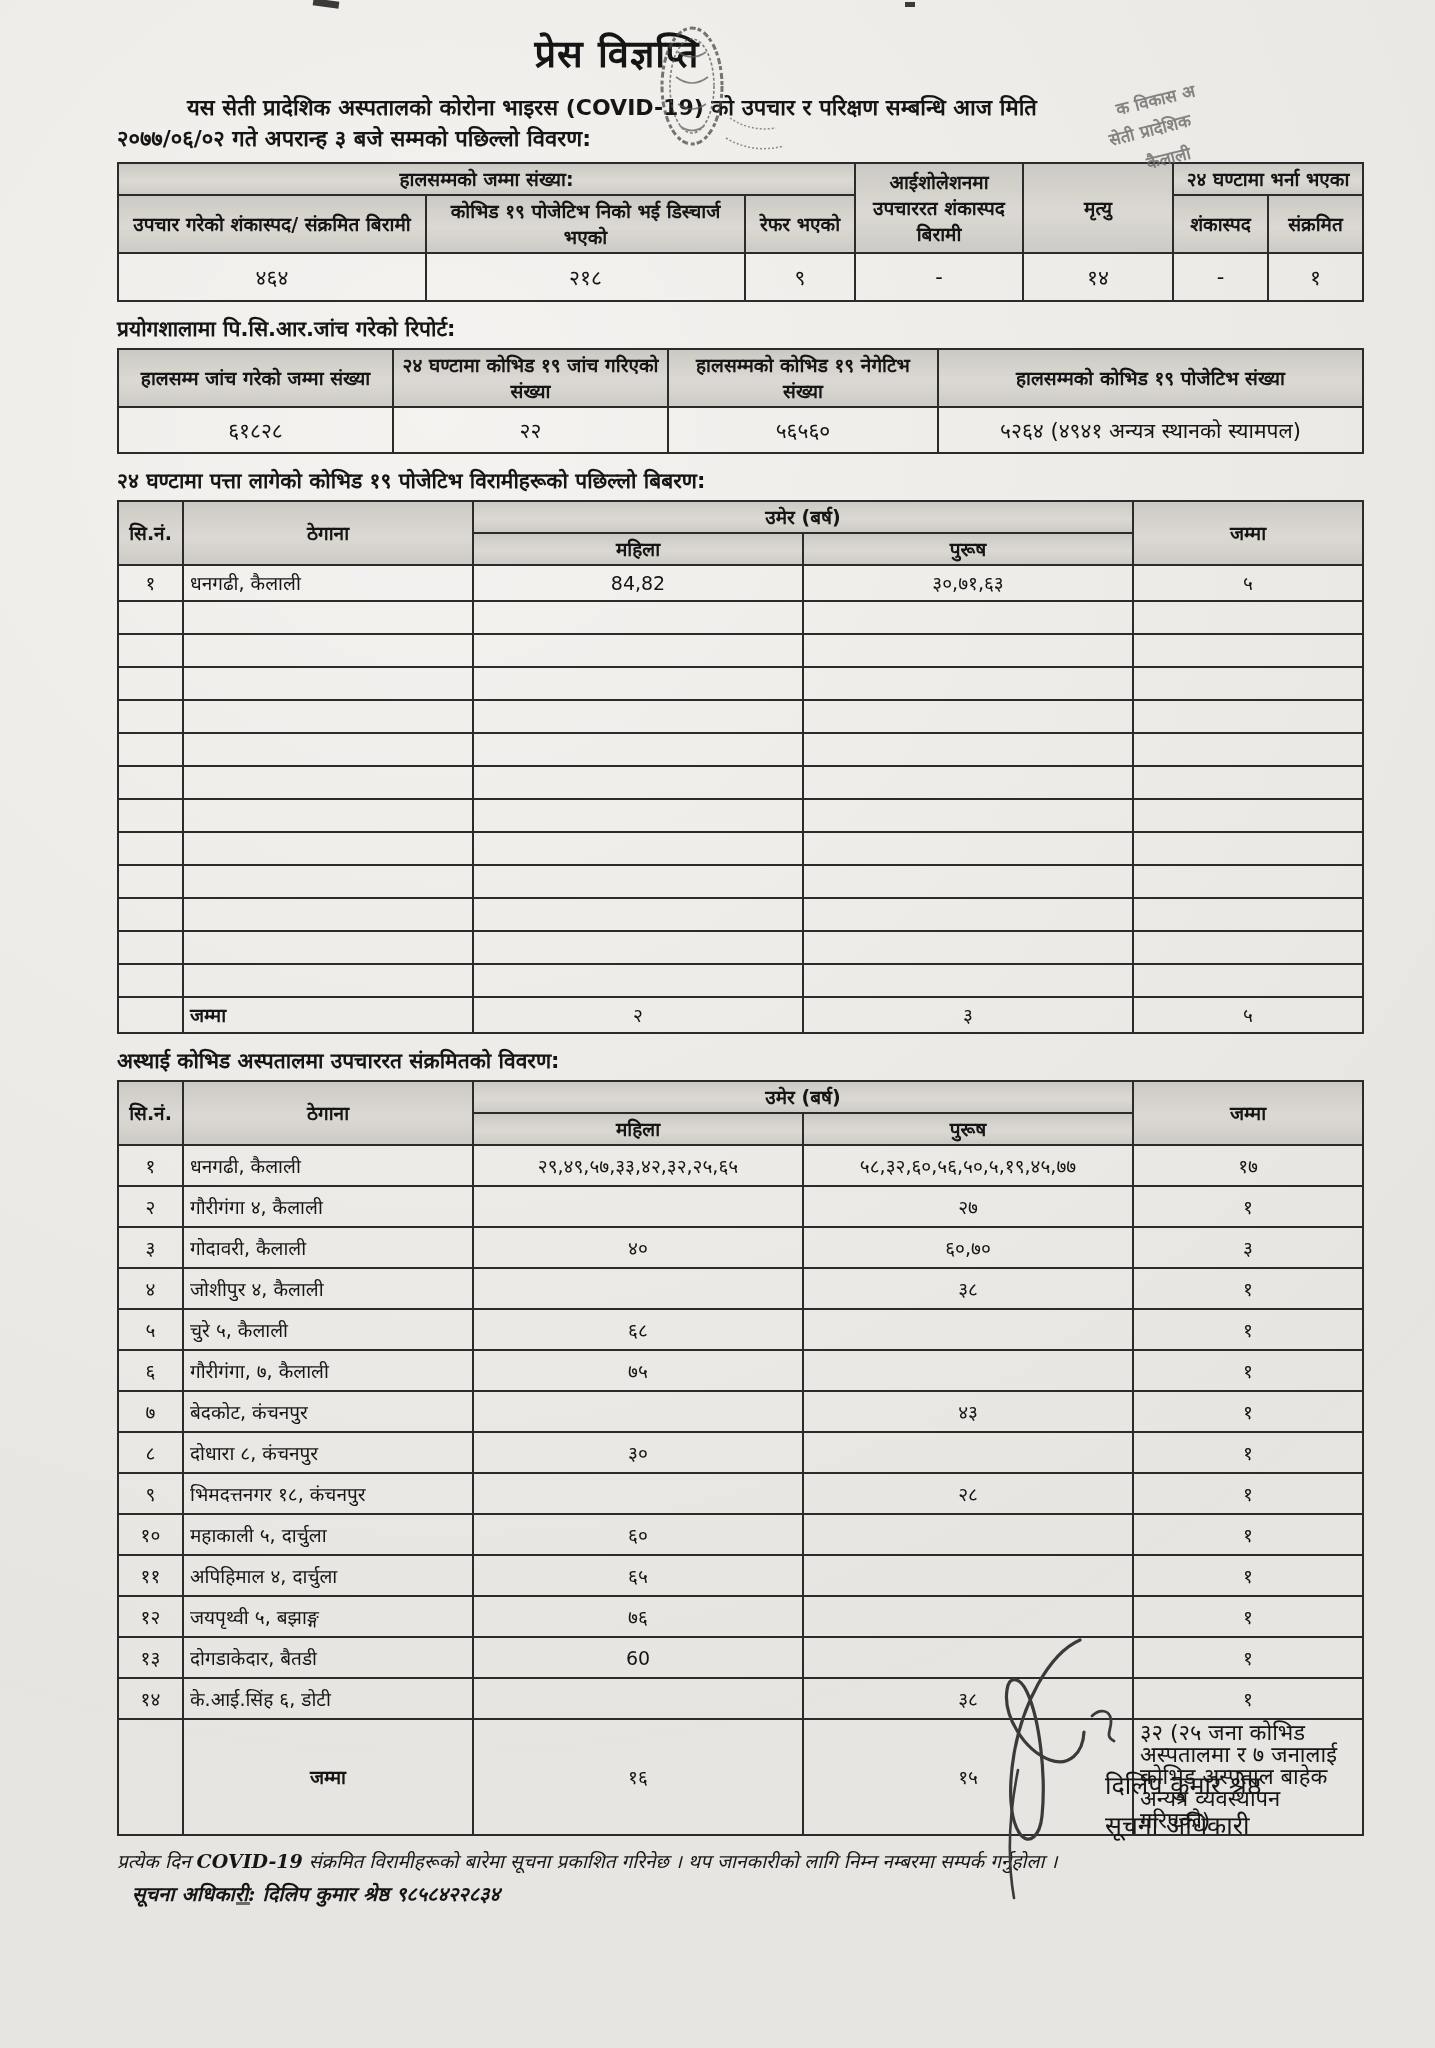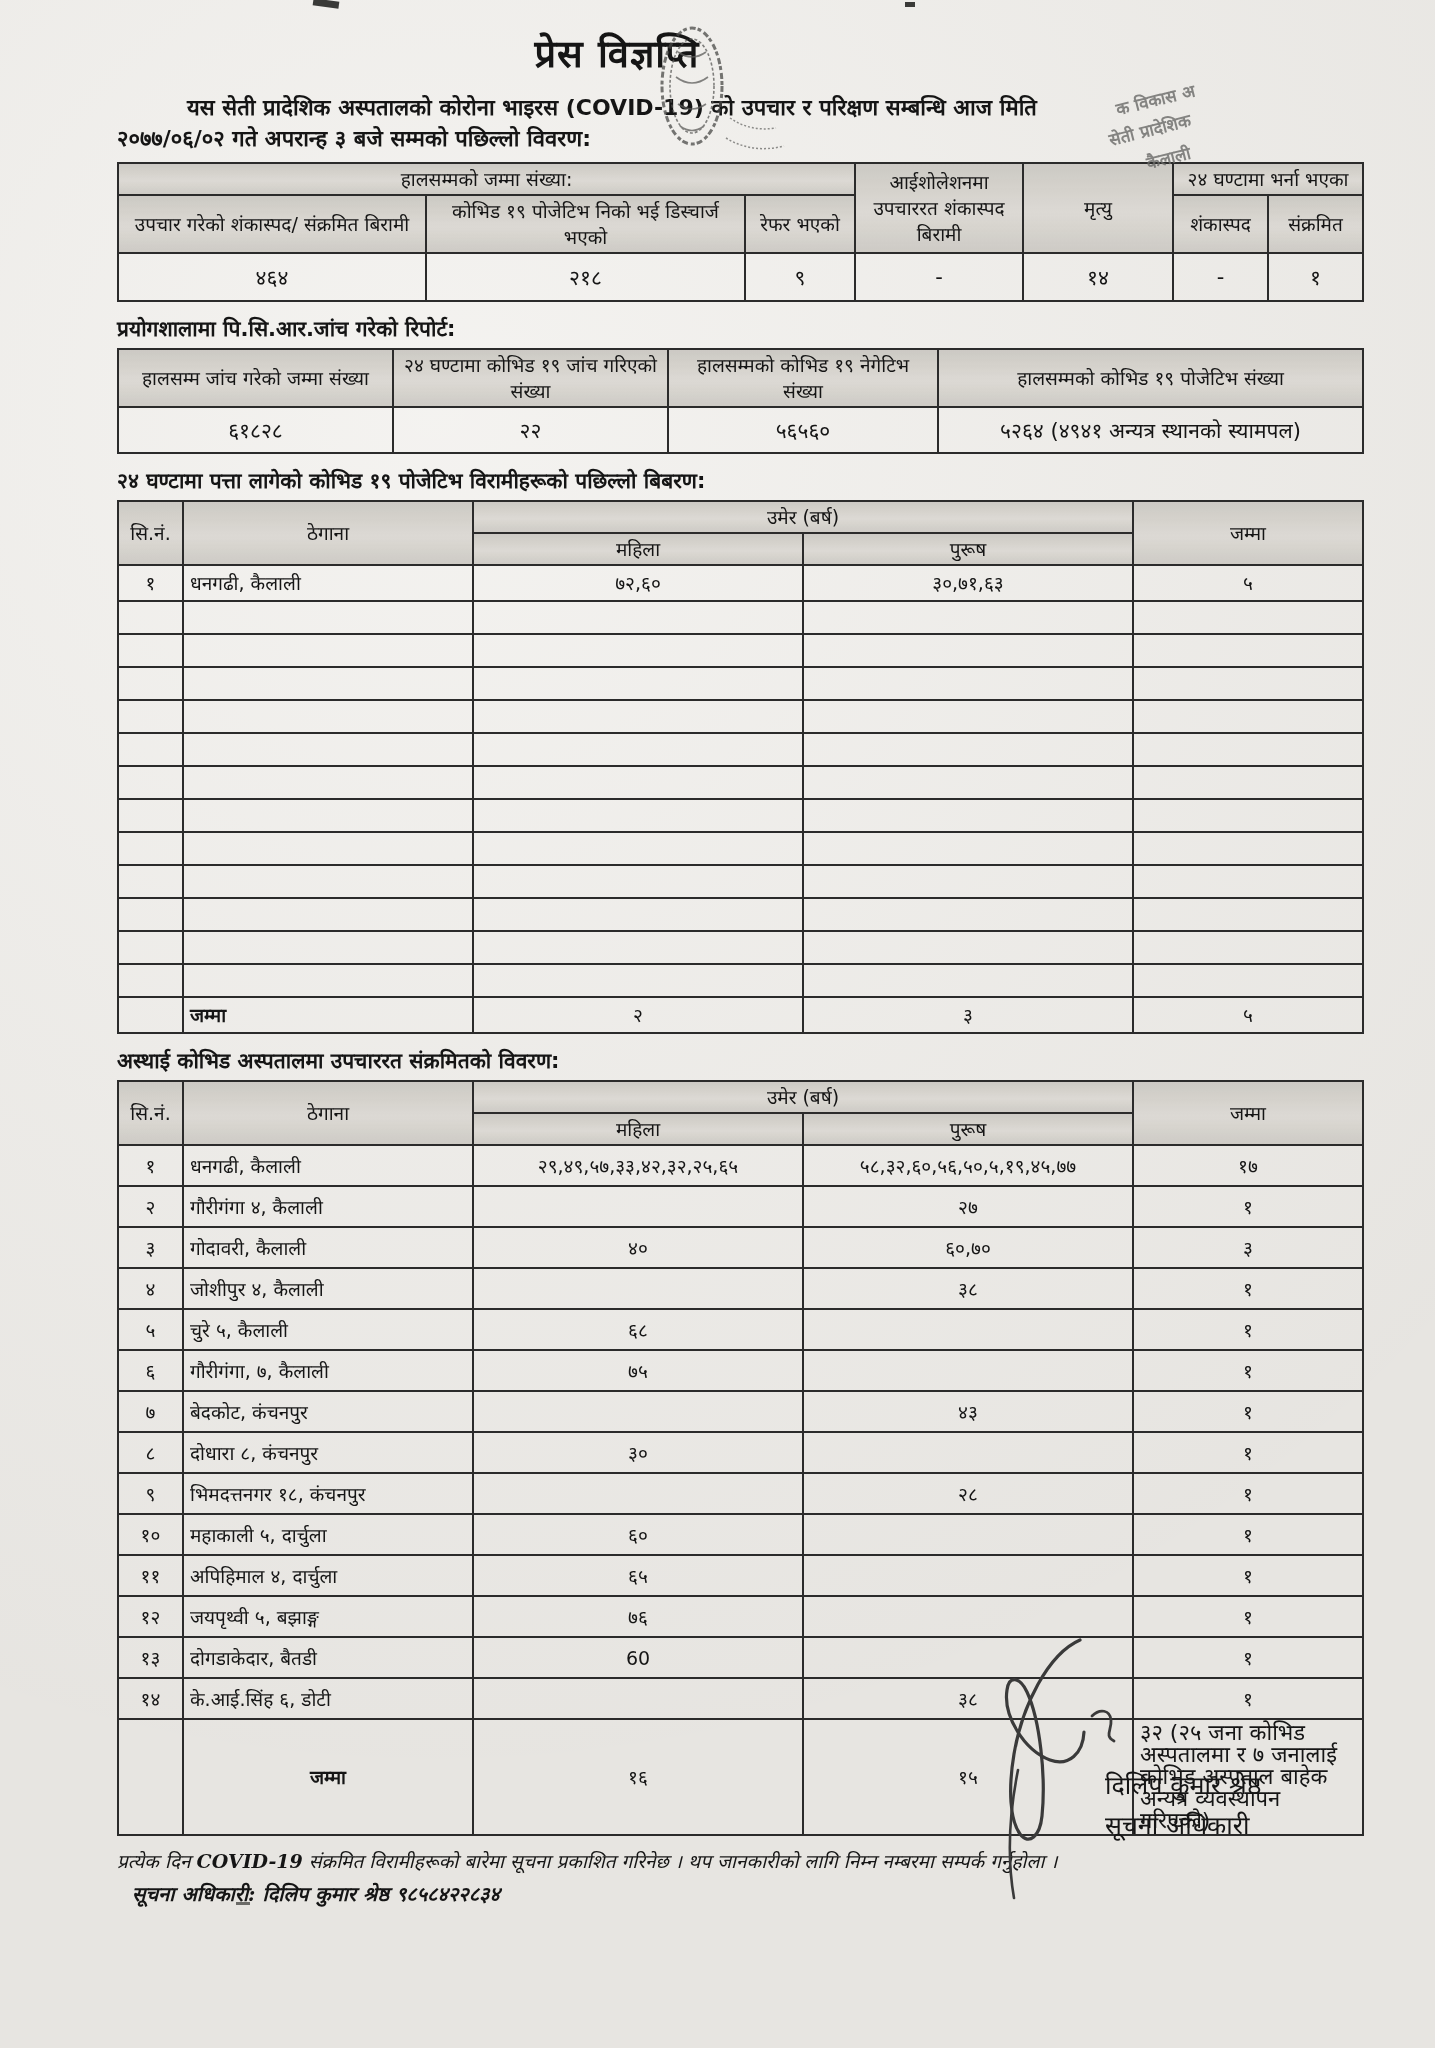--- a/index.html
+++ b/index.html
@@ -28,21 +28,21 @@
   }
   table.tbl th, table.tbl td{
     border:2px solid #2b2b2b;
     padding:2px 6px;
     overflow:hidden;
     vertical-align:middle;
   }
   .hd{
     background:#d9d6d0;
     background-image:linear-gradient(180deg, rgba(0,0,0,.06), rgba(255,255,255,.08) 55%, rgba(0,0,0,.05));
-    font-weight:normal;text-align:center;
+    font-weight:bold;text-align:center;
   }
   .c{text-align:center;}
   .num{font-size:21px;text-align:center;}
   .t1 tr.vals td{height:42px;}
   .t2 td.num{height:40px;}
   .t3 td{height:30px;}
   .t3 tr.empty td{height:27px;}
   .t4 td{height:35px;}
   .small-note{font-size:22px;line-height:22px;}
   .footer-note{
@@ -177,21 +177,21 @@
       <th colspan="2" class="hd">उमेर (बर्ष)</th>
       <th rowspan="2" class="hd">जम्मा</th>
     </tr>
     <tr>
       <th class="hd">महिला</th>
       <th class="hd">पुरूष</th>
     </tr>
     <tr>
       <td class="c">१</td>
       <td>धनगढी, कैलाली</td>
-      <td class="c">७२,६०</td>
+      <td class="c">84,82</td>
       <td class="c">३०,७१,६३</td>
       <td class="c">५</td>
     </tr>
     <tr class="empty">
           <td></td>
           <td></td>
           <td></td>
           <td></td>
           <td></td>
         </tr>

